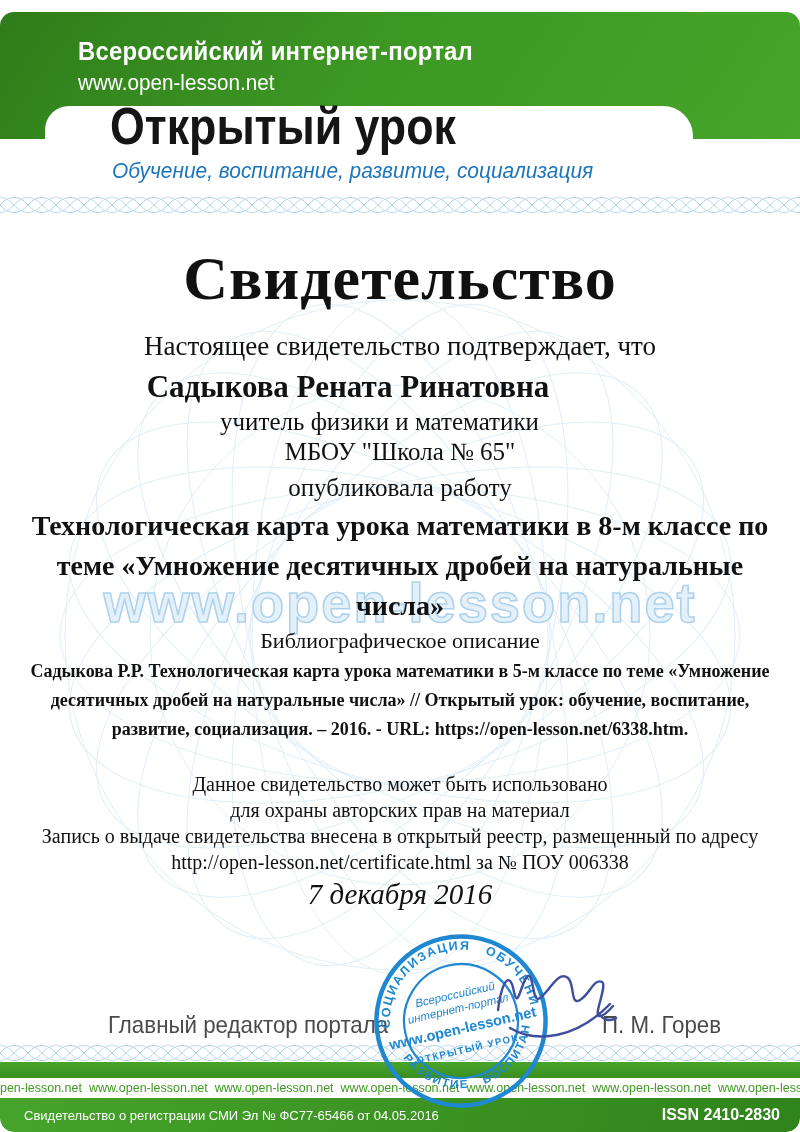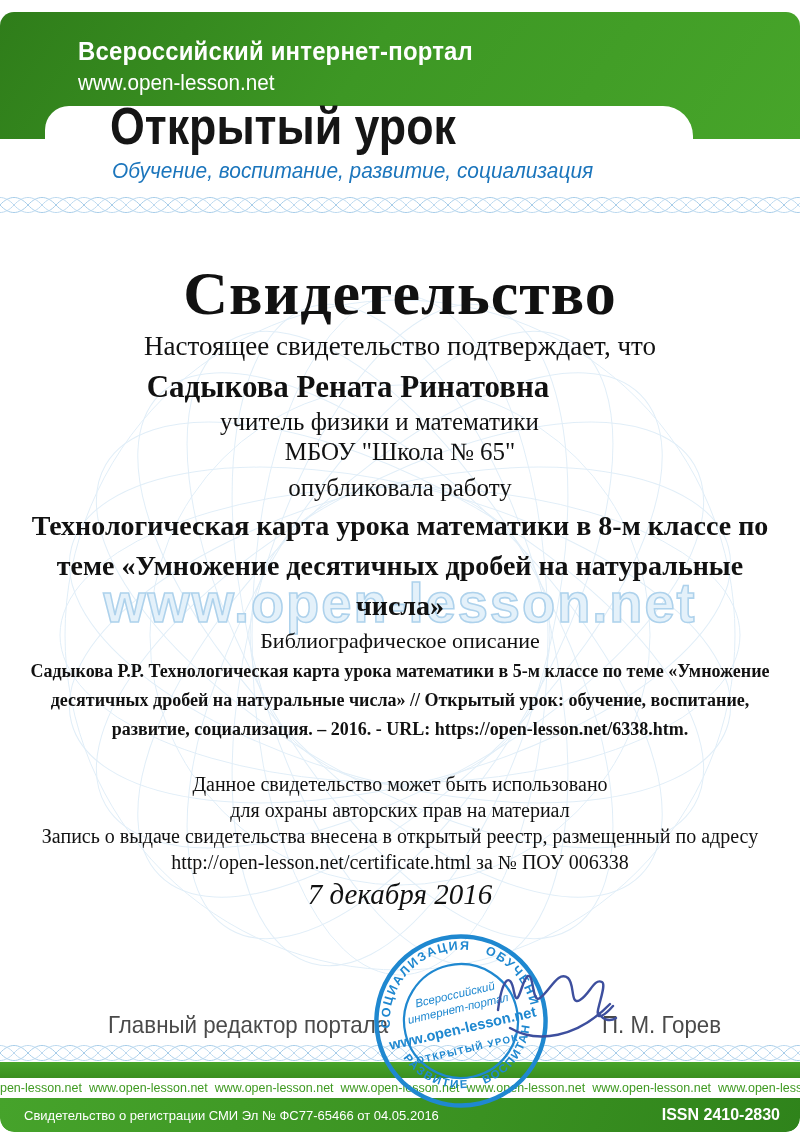--- a/index.html
+++ b/index.html
@@ -46,21 +46,21 @@
   .watermark {
     position:absolute; left:0; top:570px; width:800px; text-align:center;
     font-size:56px; font-weight:bold; letter-spacing:2px;
     color:#e4f1fa; -webkit-text-stroke:1.6px #aed2ec;
     transform:scaleX(.97); z-index:1; white-space:nowrap;
   }
   
   .content { position:absolute; left:0; top:0; width:800px; z-index:2; text-align:center;
     font-family:"Liberation Serif","DejaVu Serif",serif; color:#111; }
   .cert-title { position:absolute; left:0; top:243px; width:800px;
-    font-size:62px; font-weight:bold; letter-spacing:1px;margin-top:15px; }
+    font-size:62px; font-weight:bold; letter-spacing:1px; }
   .confirm-text { position:absolute; left:0; top:331px; width:800px; font-size:27px; }
   .recipient-name { position:absolute; left:0; top:369px; width:696px; font-size:31px; font-weight:bold; }
   .recipient-role { position:absolute; left:0; top:408px; width:743px; font-size:25px;padding-left:16px; }
   .recipient-school { position:absolute; left:0; top:438px; width:800px; font-size:25px; }
   .action-text { position:absolute; left:0; top:474px; width:800px; font-size:25px; }
   .work-title { position:absolute; left:30px; top:506px; width:740px;
     font-size:28px; font-weight:bold; line-height:40px; }
   .bib-label { position:absolute; left:0; top:628px; width:800px; font-size:22px; }
   .bib-text { position:absolute; left:28px; top:657px; width:744px;
     font-size:18px; font-weight:bold; line-height:29px; }

